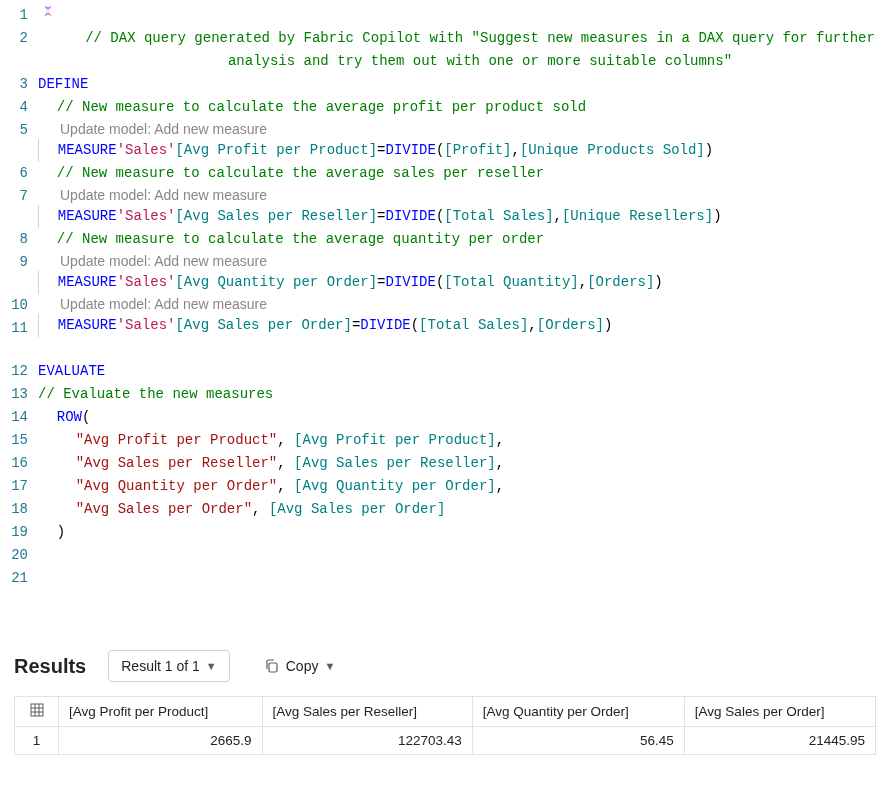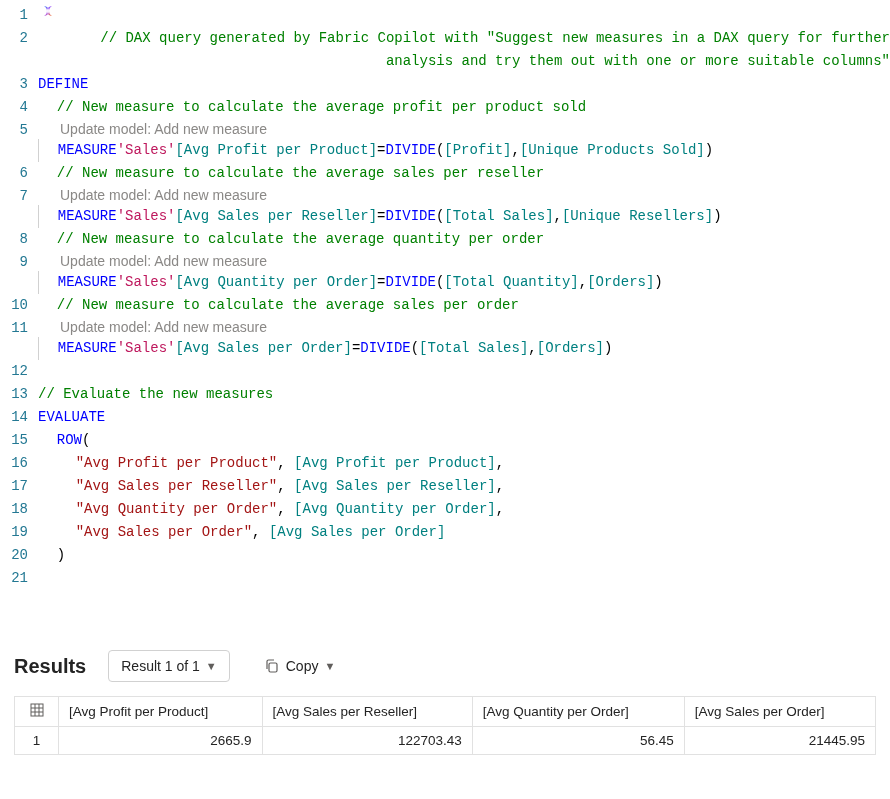--- a/index.html
+++ b/index.html
@@ -141,21 +141,21 @@
               <defs>
                 <linearGradient id="cg" x1="0" y1="0" x2="1" y2="1">
                   <stop offset="0" stop-color="#3b82f6"></stop>
                   <stop offset=".5" stop-color="#a855f7"></stop>
                   <stop offset="1" stop-color="#f97316"></stop>
                 </linearGradient>
               </defs>
               <path fill="url(#cg)" d="M4 2c2 1 3 3 3 5s-1 4-3 5c3-.5 5-2 5-5S7 2.5 4 2zm8 0c-2 1-3 3-3 5s1 4 3 5c-3-.5-5-2-5-5s2-4.5 5-5z"></path>
             </svg></span></div>
       </div>
-      <div class="row" style="height: 46px; flex-direction: column; align-items: flex-end; margin-left: 32px;">
+      <div class="row" style="height: 46px; flex-direction: column; align-items: center; margin-left: 32px;">
         <div style="height: 23px;"><span class="tok-comment">// DAX query generated by Fabric Copilot with "Suggest new measures in a DAX query for further</span></div>
         <div style="height: 23px;"><span class="tok-comment">analysis and try them out with one or more suitable columns"</span></div>
       </div>
       <div class="row">
         <div class="codeline"><span class="tok-kw">DEFINE</span></div>
       </div>
       <div class="row">
         <div class="codeline"><span class="bar"></span><span>&nbsp;&nbsp;</span><span class="tok-comment">// New measure to calculate the average profit per product sold</span></div>
       </div>
       <div class="row withhint">
@@ -208,23 +208,20 @@
           <span class="tok-col">[Avg Quantity per Order]</span>
           <span class="tok-punct"> = </span>
           <span class="tok-kw">DIVIDE</span>
           <span class="tok-punct">(</span>
           <span class="tok-col">[Total Quantity]</span>
           <span class="tok-punct">, </span>
           <span class="tok-col">[Orders]</span>
           <span class="tok-punct">)</span>
         </div>
       </div>
-      <div class="row">
-        <div class="codeline"><span class="bar"></span><span>&nbsp;&nbsp;</span><span class="tok-comment">// New measure to calculate the average sales per order</span></div>
-      </div>
       <div class="row withhint">
         <div class="hint">Update model: Add new measure</div>
         <div class="codeline">
           <span class="bar"></span>
           <span>&nbsp;&nbsp;</span>
           <span class="tok-kw">MEASURE </span>
           <span class="tok-plain">'Sales'</span>
           <span class="tok-col">[Avg Sales per Order]</span>
           <span class="tok-punct"> = </span>
           <span class="tok-kw">DIVIDE</span>
@@ -232,24 +229,24 @@
           <span class="tok-col">[Total Sales]</span>
           <span class="tok-punct">, </span>
           <span class="tok-col">[Orders]</span>
           <span class="tok-punct">)</span>
         </div>
       </div>
       <div class="row">
         <div class="codeline"><span class="bar"></span></div>
       </div>
       <div class="row">
+        <div class="codeline"><span class="tok-kw">EVALUATE</span></div>
+      </div>
+      <div class="row">
         <div class="codeline"><span class="tok-comment">// Evaluate the new measures</span></div>
-      </div>
-      <div class="row">
-        <div class="codeline"><span class="tok-kw">EVALUATE</span></div>
       </div>
       <div class="row">
         <div class="codeline"><span class="bar"></span><span>&nbsp;&nbsp;</span><span class="tok-kw">ROW</span><span class="tok-punct">(</span></div>
       </div>
       <div class="row">
         <div class="codeline"><span class="bar"></span><span>&nbsp;&nbsp;</span><span class="bar"></span><span>&nbsp;&nbsp;</span><span class="tok-str">"Avg Profit per Product"</span><span class="tok-punct">, </span><span class="tok-col">[Avg Profit per Product]</span><span class="tok-punct">,</span></div>
       </div>
       <div class="row">
         <div class="codeline"><span class="bar"></span><span>&nbsp;&nbsp;</span><span class="bar"></span><span>&nbsp;&nbsp;</span><span class="tok-str">"Avg Sales per Reseller"</span><span class="tok-punct">, </span><span class="tok-col">[Avg Sales per Reseller]</span><span class="tok-punct">,</span></div>
       </div>

